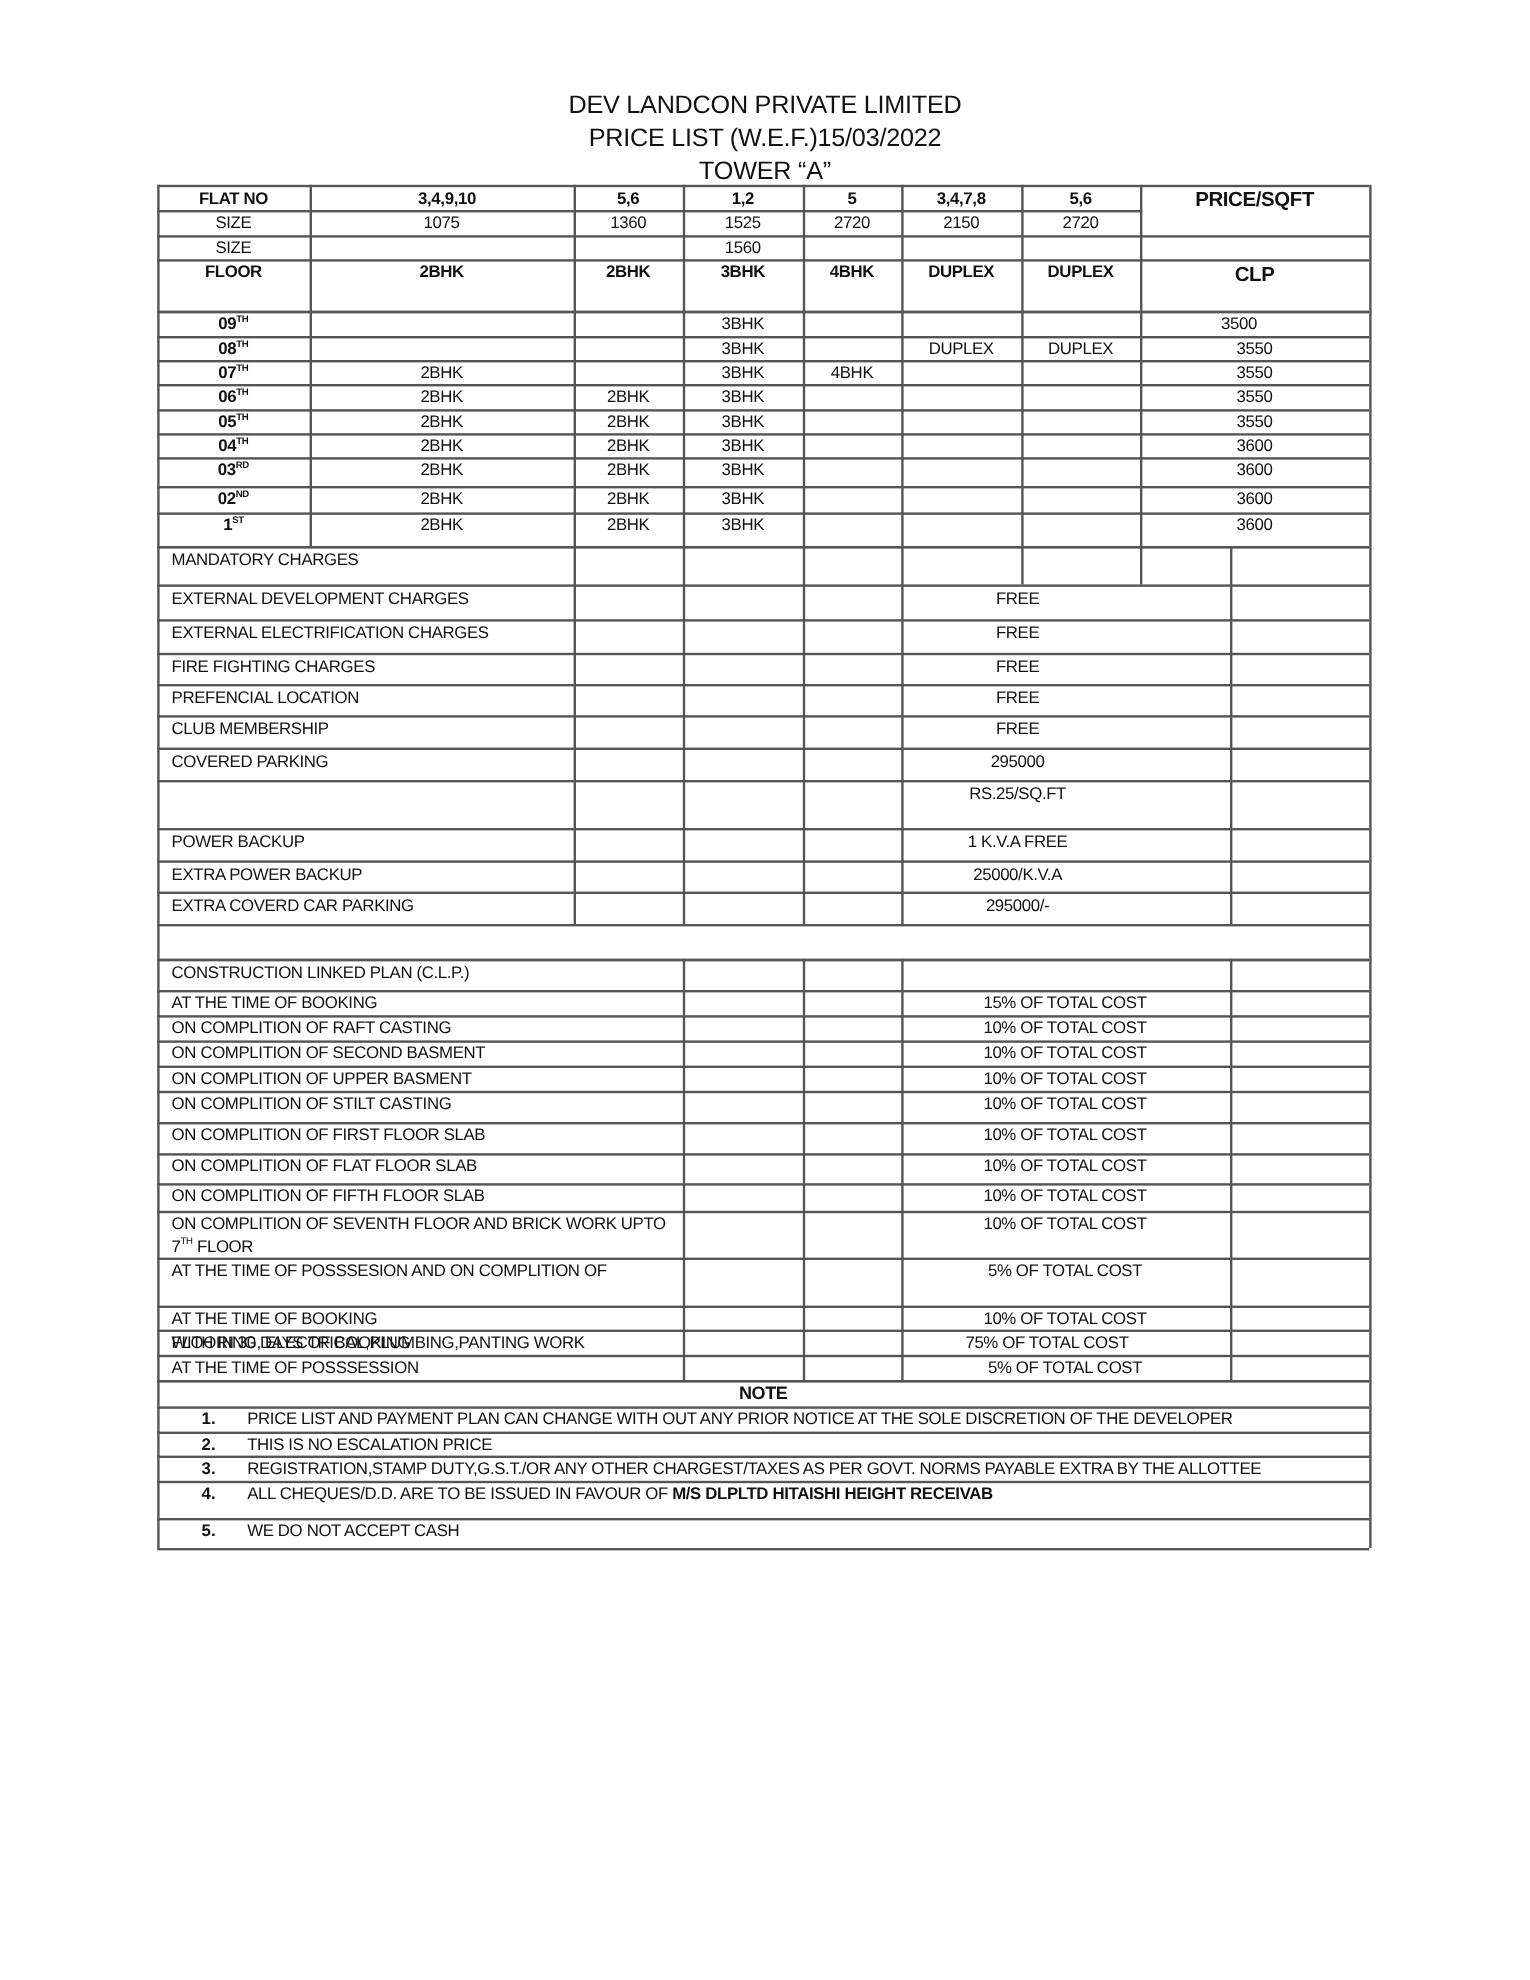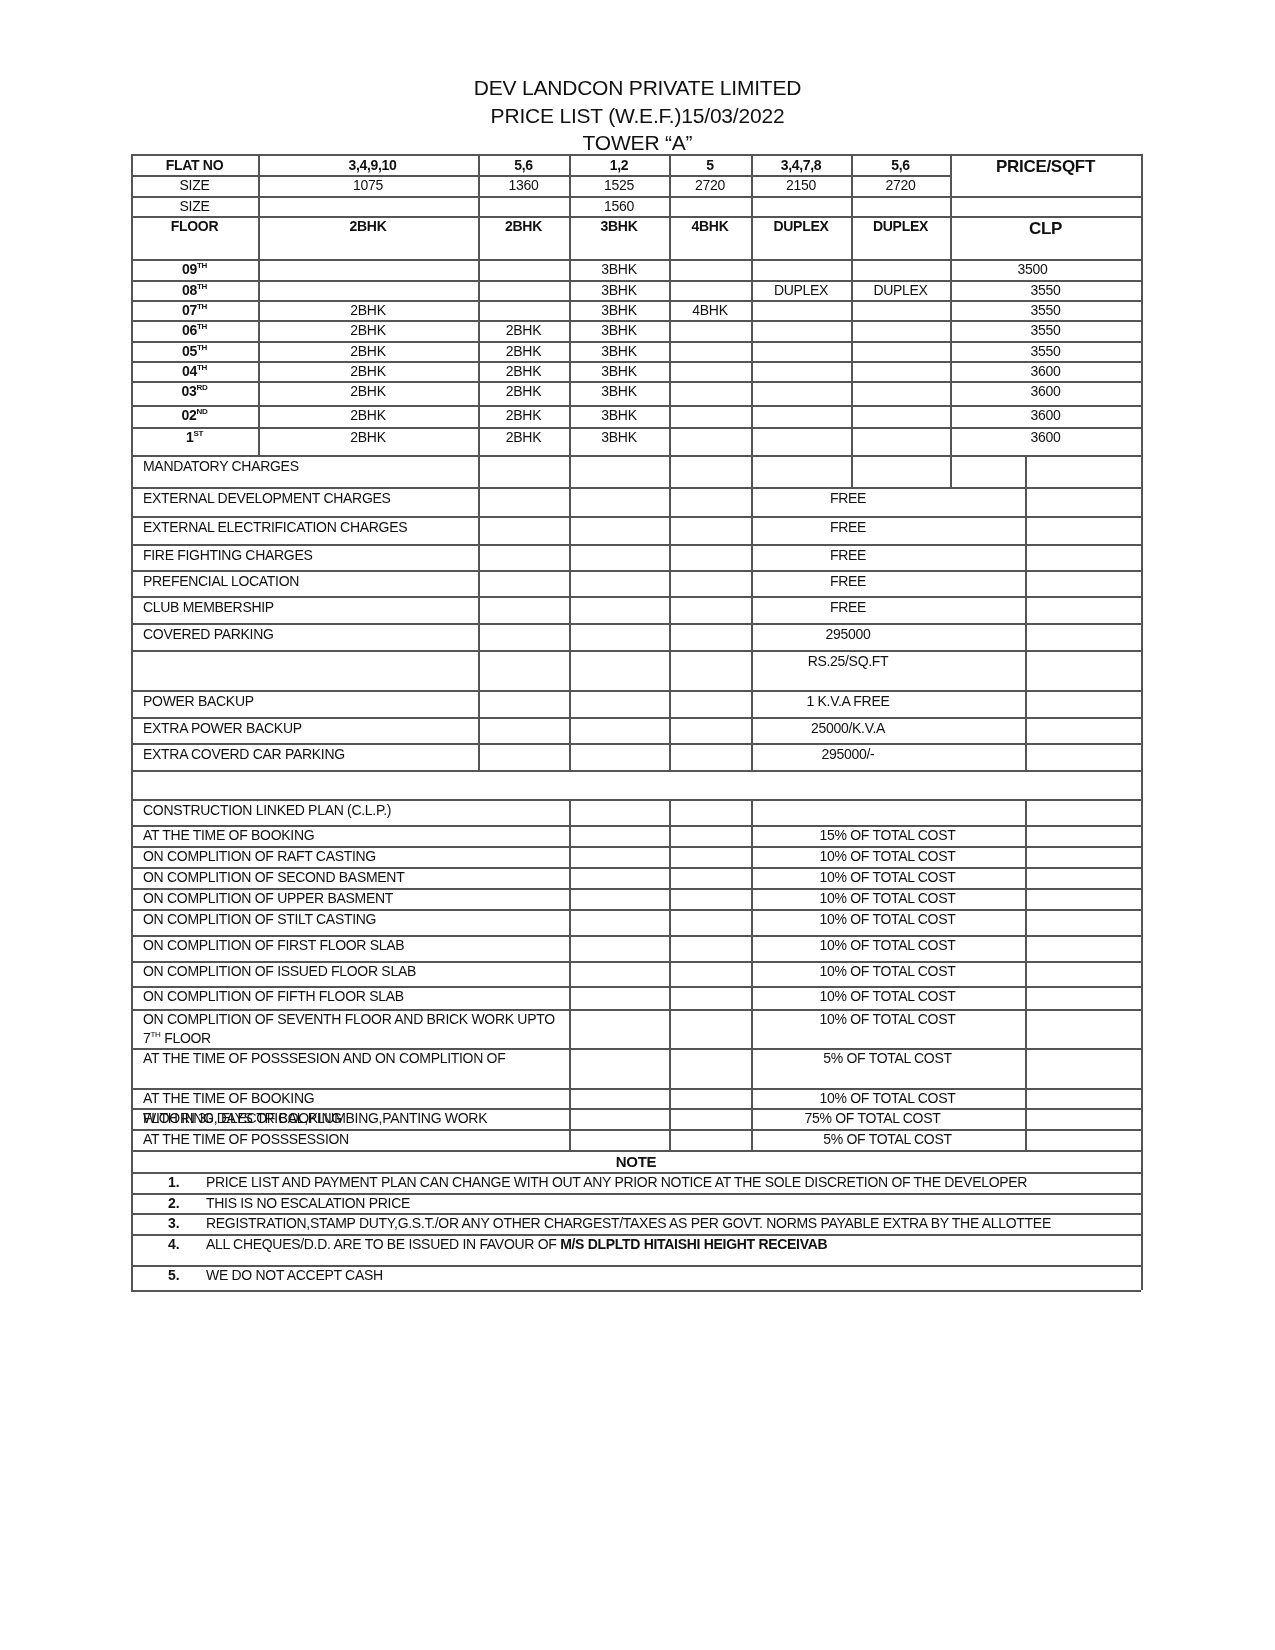--- a/index.html
+++ b/index.html
@@ -224,21 +224,21 @@
     <div class="cell " style="left: 143px; top: 848px;">ON COMPLITION OF RAFT CASTING</div>
     <div class="cell c" style="left: 751px; top: 848px; width: 273px;">10% OF TOTAL COST</div>
     <div class="cell " style="left: 143px; top: 869px; text-align: right;">ON COMPLITION OF SECOND BASMENT</div>
     <div class="cell c" style="left: 751px; top: 869px; width: 273px;">10% OF TOTAL COST</div>
     <div class="cell " style="left: 143px; top: 890px;">ON COMPLITION OF UPPER BASMENT</div>
     <div class="cell c" style="left: 751px; top: 890px; width: 273px;">10% OF TOTAL COST</div>
     <div class="cell " style="left: 143px; top: 911px;">ON COMPLITION OF STILT CASTING</div>
     <div class="cell c" style="left: 751px; top: 911px; width: 273px;">10% OF TOTAL COST</div>
     <div class="cell " style="left: 143px; top: 937px;">ON COMPLITION OF FIRST FLOOR SLAB</div>
     <div class="cell c" style="left: 751px; top: 937px; width: 273px;">10% OF TOTAL COST</div>
-    <div class="cell " style="left: 143px; top: 963px;">ON COMPLITION OF ISSUED FLOOR SLAB</div>
+    <div class="cell " style="left: 143px; top: 963px;">ON COMPLITION OF FLAT FLOOR SLAB</div>
     <div class="cell c" style="left: 751px; top: 963px; width: 273px;">10% OF TOTAL COST</div>
     <div class="cell " style="left: 143px; top: 988px;">ON COMPLITION OF FIFTH FLOOR SLAB</div>
     <div class="cell c" style="left: 751px; top: 988px; width: 273px;">10% OF TOTAL COST</div>
     <div class="cell " style="left: 143px; top: 1011px;">ON COMPLITION OF SEVENTH FLOOR AND BRICK WORK UPTO</div>
     <div class="cell " style="left: 143px; top: 1030px;"><span>7</span><sup>TH</sup><span> FLOOR</span></div>
     <div class="cell c" style="left: 751px; top: 1011px; width: 273px;">10% OF TOTAL COST</div>
     <div class="cell " style="left: 143px; top: 1050px;">AT THE TIME OF POSSSESION AND ON COMPLITION OF</div>
     <div class="cell " style="left: 143px; top: 1069px; margin-top: 41px;">FLOORING, ELECTRICAL,PLUMBING,PANTING WORK</div>
     <div class="cell c" style="left: 751px; top: 1050px; width: 273px;">5% OF TOTAL COST</div>
     <div class="cell " style="left: 143px; top: 1090px;">AT THE TIME OF BOOKING</div>

